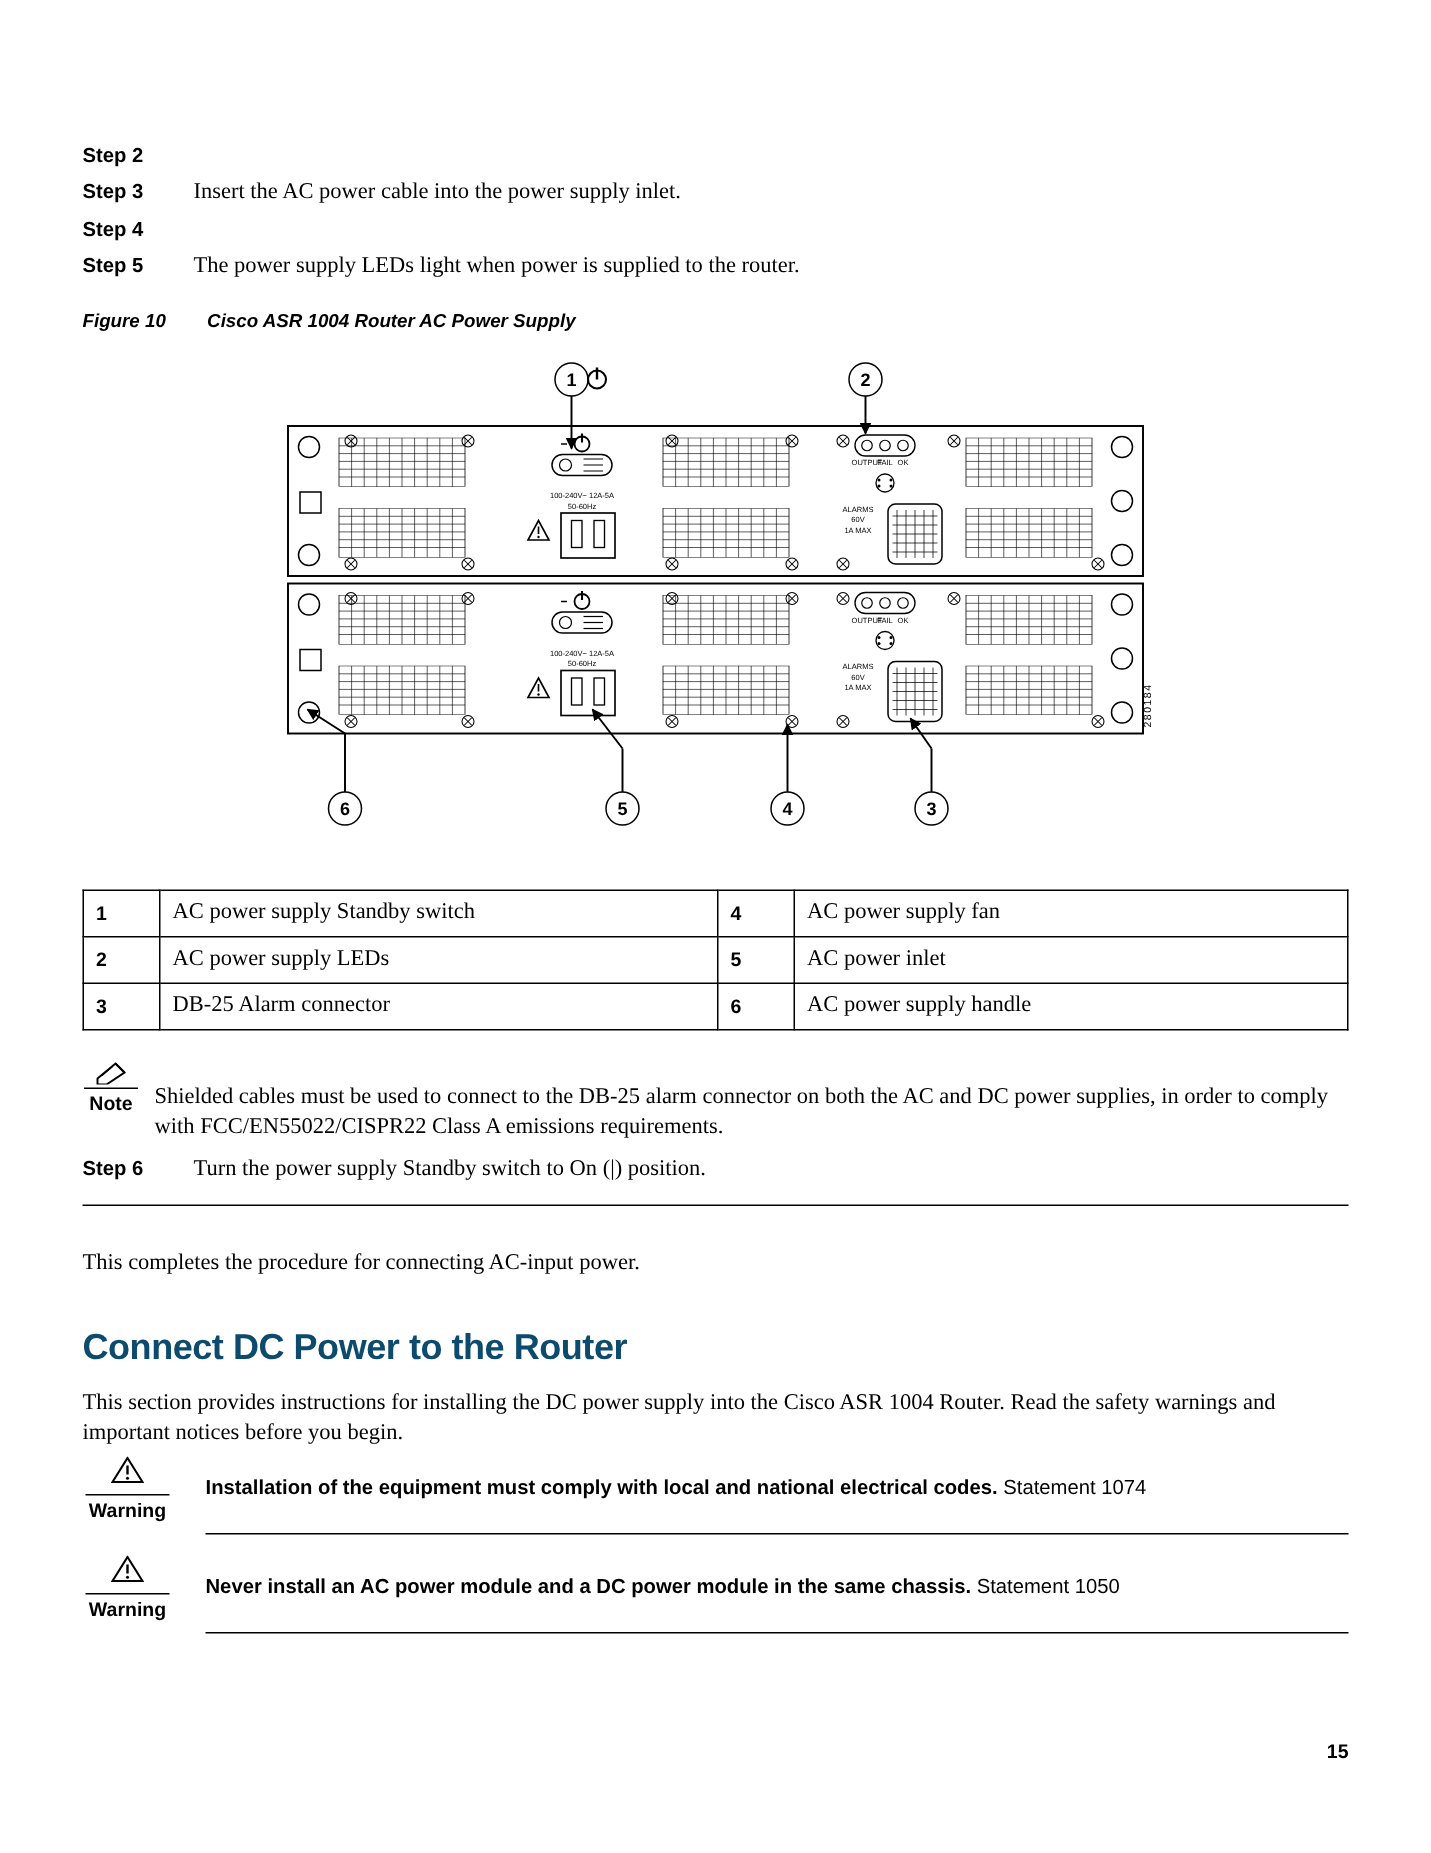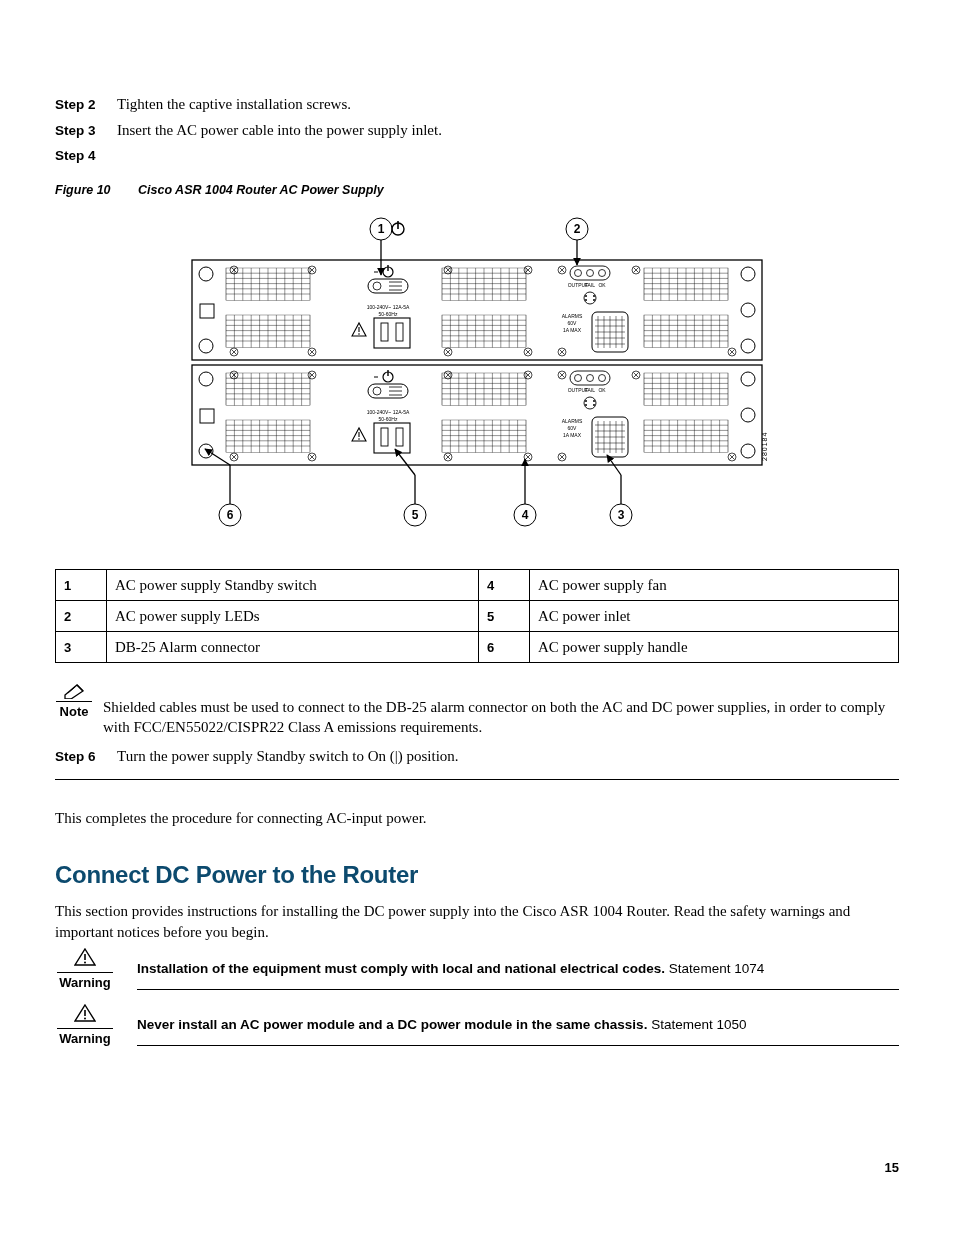--- a/index.html
+++ b/index.html
@@ -21,20 +21,21 @@
     box-sizing: border-box;
   }
   .steps {
     margin: 0 0 18px 0;
   }
   .step-row {
     display: flex;
     align-items: baseline;
     margin: 4px 0;
     line-height: 1.45;
+    gap: 12px;
   }
   .step-label {
     font-family: Arial, Helvetica, sans-serif;
     font-weight: bold;
     font-size: 13.5px;
     width: 62px;
     flex: 0 0 62px;
   }
   .step-text {
     font-size: 15px;
@@ -165,21 +166,21 @@
     font-weight: bold;
     font-size: 13px;
   }
   .warn-body-wrap {
     flex: 1;
     padding-left: 22px;
     padding-top: 12px;
   }
   .warn-body {
     border-bottom: 1px solid #000;
-    padding-bottom: 10px;
+    padding-bottom: 20px;
     font-family: Arial, Helvetica, sans-serif;
     font-size: 13.5px;
     line-height: 1.4;
   }
   .warn-body b { font-weight: bold; }
   .pagenum {
     position: absolute;
     bottom: 60px;
     right: 55px;
     font-family: Arial, Helvetica, sans-serif;
@@ -193,28 +194,31 @@
   }
 </style>
 </head>
 <body>
 
 <div class="page">
 
   <div class="steps">
     <div class="step-row">
       <span class="step-label">Step 2</span>
-      <span class="step-text">Tighten the captive installation screws.</span>
     </div>
     <div class="step-row">
       <span class="step-label">Step 3</span>
       <span class="step-text">Insert the AC power cable into the power supply inlet.</span>
     </div>
     <div class="step-row">
       <span class="step-label">Step 4</span>
+    </div>
+    <div class="step-row">
+      <span class="step-label">Step 5</span>
+      <span class="step-text">The power supply LEDs light when power is supplied to the router.</span>
     </div>
   </div>
 
   <div class="fig-caption">
     <span class="fig-num">Figure 10</span>
     <span>Cisco ASR 1004 Router AC Power Supply</span>
   </div>
 
   <div class="figure-holder">
     <svg width="600" height="330" viewBox="0 0 600 330">

